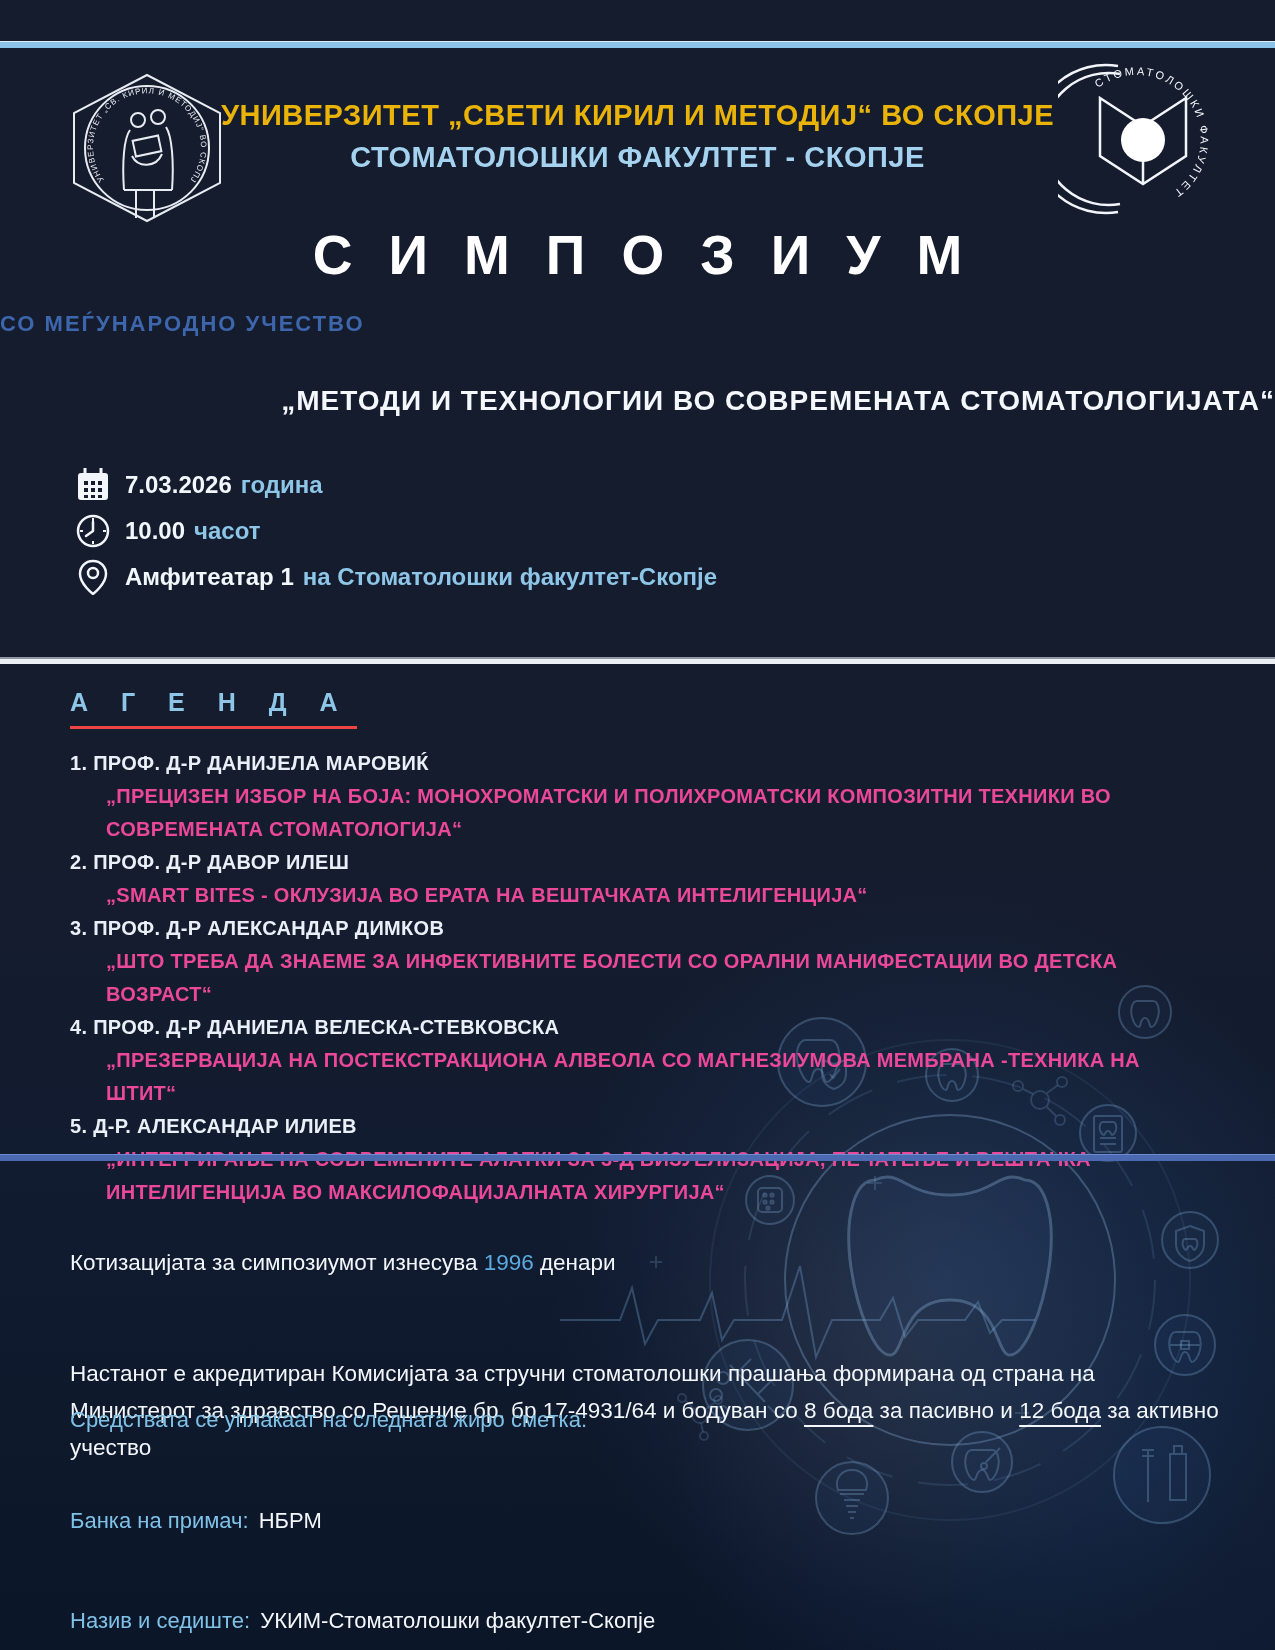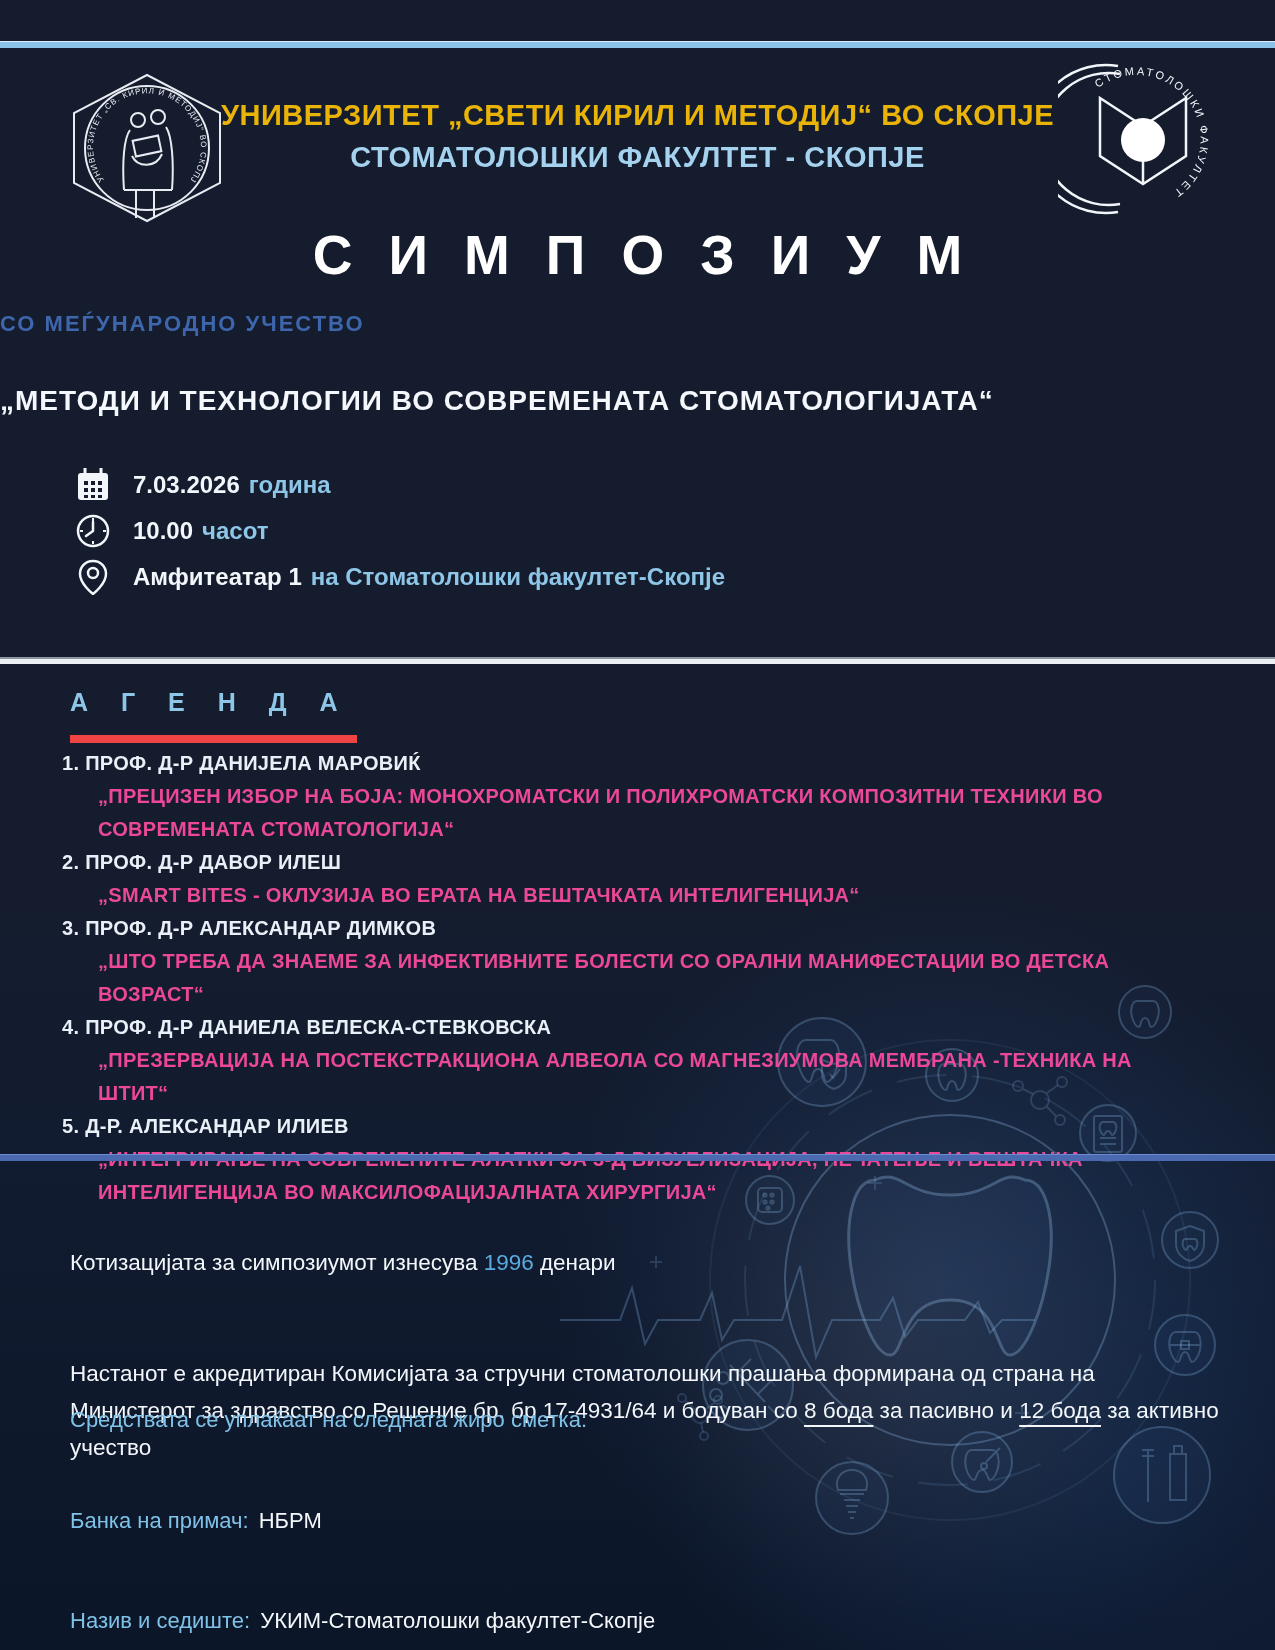--- a/index.html
+++ b/index.html
@@ -13,33 +13,33 @@
   
   .top-line{left:0;top:41px;width:1275px;height:6px;background:#8ac2e8;border-top:1px solid #dcebf5;}
   
   .uni-line{left:0;top:99px;width:1275px;text-align:center;color:#eab308;font-size:29px;font-weight:700;letter-spacing:.5px;}
   .fac-line{left:0;top:141px;width:1275px;text-align:center;color:#a5d2ee;font-size:29px;font-weight:700;letter-spacing:.5px;}
   .logo-left{left:58px;top:72px;}
   .logo-right{left:1058px;top:60px;}
   
   .symposium{left:0;top:223px;width:1275px;text-align:center;color:#ffffff;font-size:55px;font-weight:700;letter-spacing:36px;text-indent:36px;}
   .subtitle{left:0;top:311px;width:1275px;color:#3d66ad;font-size:22px;font-weight:700;letter-spacing:2px;}
-  .theme{left:0;top:385px;width:1275px;text-align:left;color:#f4f8fc;font-size:28px;font-weight:700;letter-spacing:1px;}
+  .theme{left:0;top:385px;width:1275px;text-align:right;color:#f4f8fc;font-size:28px;font-weight:700;letter-spacing:1px;}
   
   .info{left:75px;top:468px;}
   .info-row{display:flex;align-items:center;height:34px;margin-bottom:12px;}
   .info-icon{width:36px;height:36px;margin-right:14px;flex:0 0 36px;}
-  .info-text{font-size:24px;font-weight:700;color:#f2f7fb;white-space:pre;margin-left:8px;}
+  .info-text{font-size:24px;font-weight:700;color:#f2f7fb;white-space:pre;}
   .info-label{color:#8ec6e8;margin-left:9px;font-weight:700;}
   
   .divider-white{left:0;top:657px;width:1275px;height:5px;background:#eceff3;border-top:2px solid #8f95a1;}
   .divider-blue{left:0;top:1154px;width:1275px;height:6px;background:#4a69b0;border-top:1px solid #6d8bd0;}
   
-  .agenda-heading{left:70px;top:688px;color:#8ec6e8;font-size:25px;font-weight:700;letter-spacing:13px;border-bottom:8px solid #ef4444;padding-bottom:18px;padding-right:6px;display:inline-block;}
-  .agenda-list{left:62px;top:747px;width:1145px;font-size:20px;font-weight:700;line-height:33px;letter-spacing:.3px;}
+  .agenda-heading{left:70px;top:688px;color:#8ec6e8;font-size:25px;font-weight:700;letter-spacing:13px;border-bottom:3px solid #ef4444;padding-bottom:9px;padding-right:6px;display:inline-block;}
+  .agenda-list{left:70px;top:747px;width:1145px;font-size:20px;font-weight:700;line-height:33px;letter-spacing:.3px;}
   .agenda-speaker{color:#e9f0f7;}
   .agenda-topic{color:#ec4899;margin-left:36px;}
   
   .fees{left:70px;top:1170px;width:1150px;color:#f3f7fb;font-size:22.5px;line-height:37px;white-space:pre-wrap;}
   .fee-amount{color:#5aace0;}
   .pts{text-decoration:underline;text-underline-offset:7px;text-decoration-thickness:2px;}
   
   .payment{left:70px;top:1336px;width:1160px;font-size:22px;line-height:33.5px;white-space:pre-wrap;}
   .pay-label{color:#7fc2e8;margin-right:10px;}
   .pay-value{color:#f5f8fb;}

